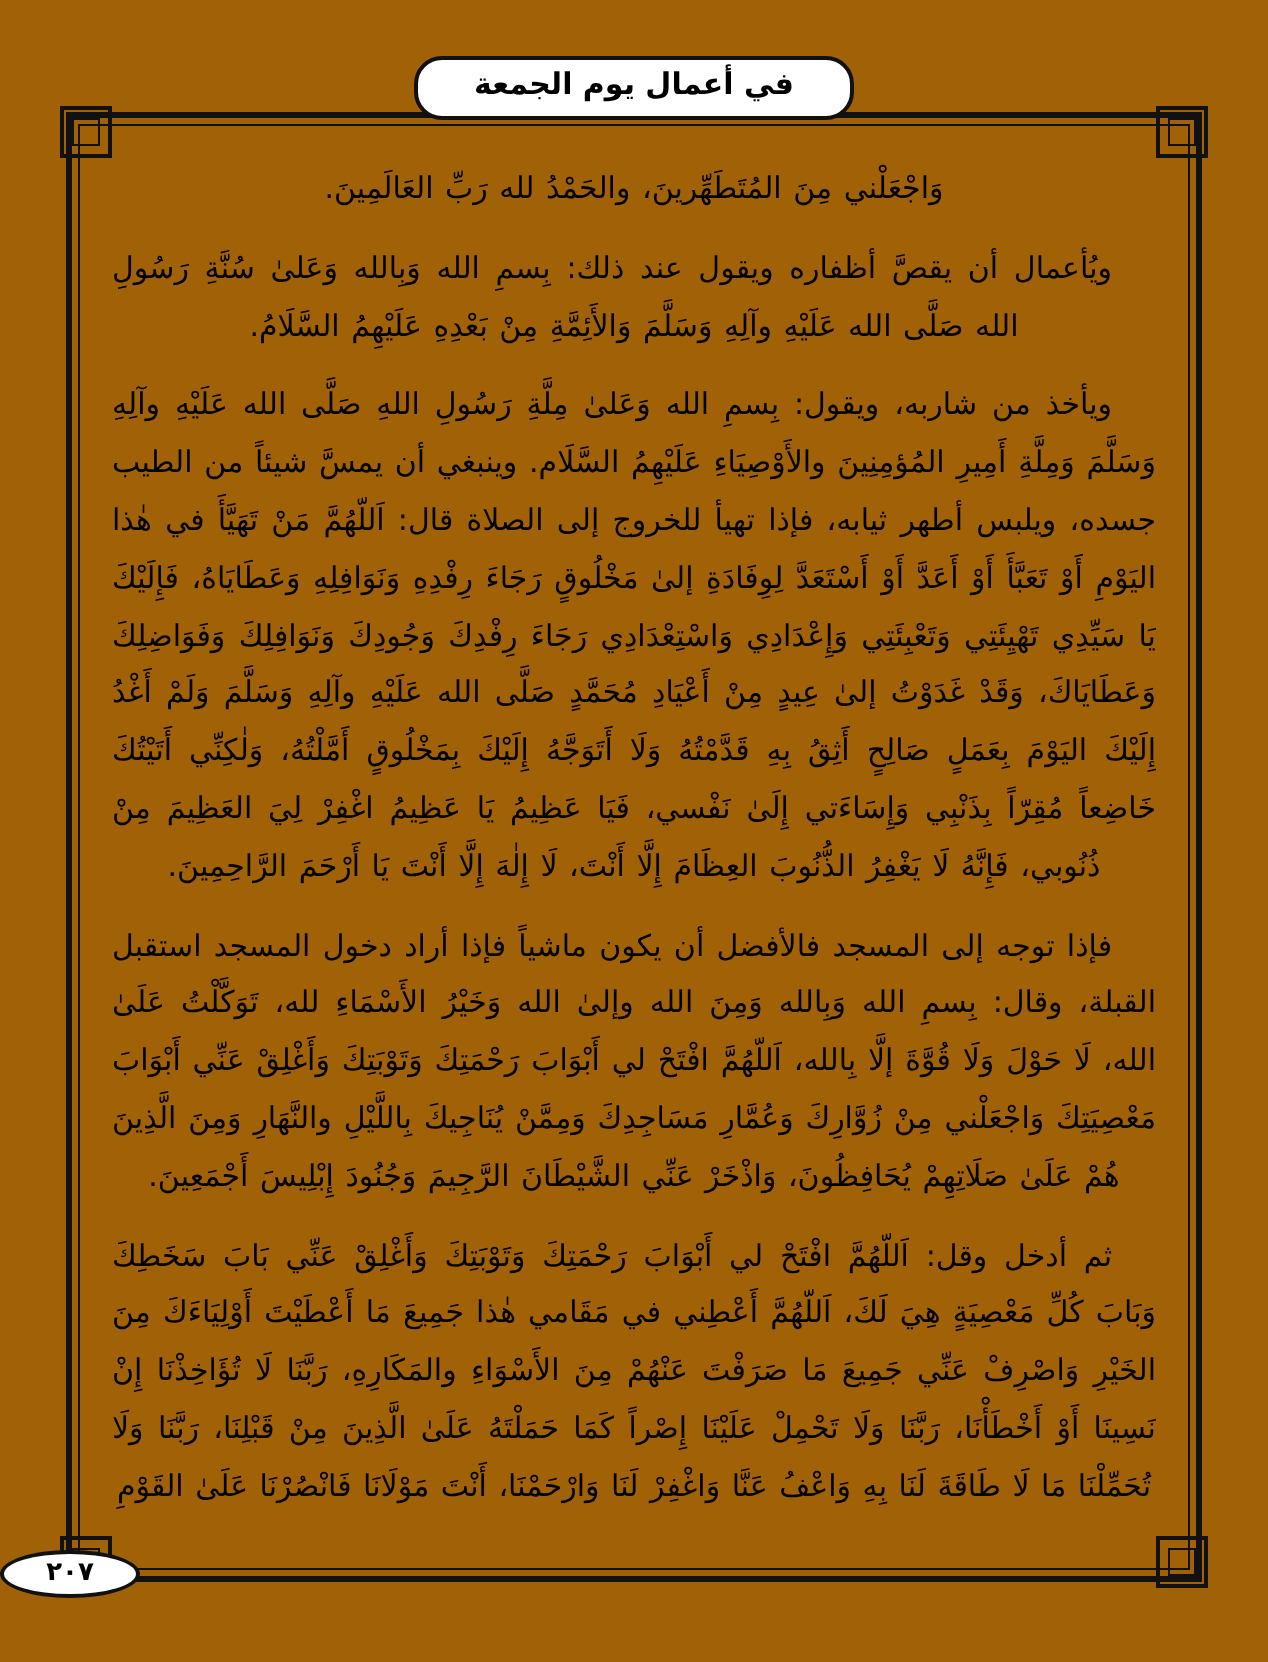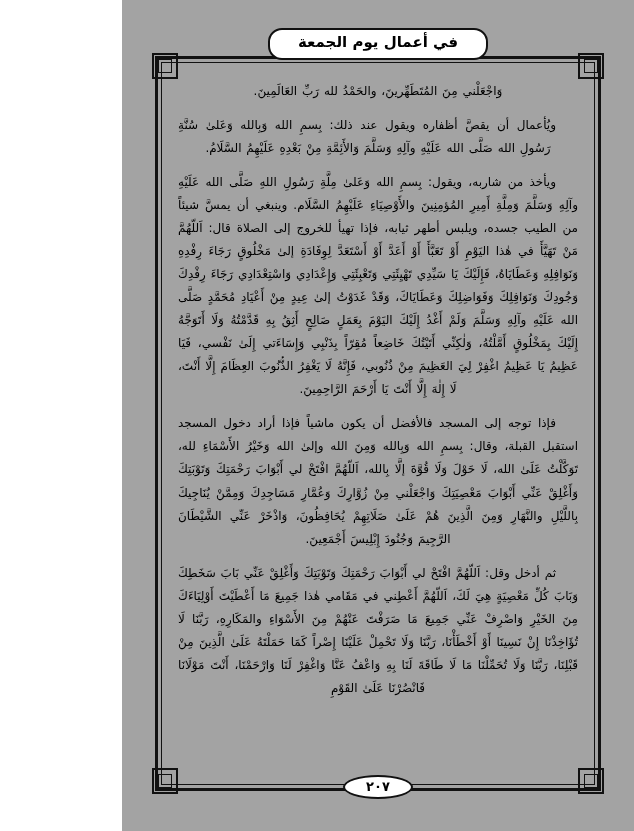--- a/index.html
+++ b/index.html
@@ -8,24 +8,24 @@
     background: #ffffff;
   }
   body {
     width: 634px;
     height: 831px;
     font-family: "DejaVu Sans", sans-serif;
     overflow: hidden;
   }
   .page {
     position: relative;
-    width: 512px;
+    width: 634px;
     height: 831px;
     box-sizing: border-box;
-    background: #a3a3a3;
+    background: #a16207;
   }
 
   
   .frame-outer {
     position: absolute;
     left: 33px;
     top: 56px;
     right: 33px;
     bottom: 40px;
     border: 3px solid #111;
@@ -89,42 +89,42 @@
     right: 56px;
     top: 80px;
     bottom: 68px;
     overflow: hidden;
   }
   p.para {
     margin: 0 0 11px 0;
     text-align: justify;
     text-align-last: center;
     font-family: "DejaVu Sans", sans-serif;
-    font-size: 12px;
+    font-size: 15px;
     line-height: 1.92;
     color: #000;
     direction: rtl;
     word-spacing: 1px;
   }
   p.para.indent {
     text-indent: 22px;
   }
   p.para.first {
     text-align: center;
     text-align-last: center;
   }
 
   
   .pagenum-wrap {
     position: absolute;
     left: 0;
     bottom: 32px;
     width: 100%;
     display: flex;
-    justify-content: center;
+    justify-content: flex-end;
     z-index: 5;
   }
   .pagenum {
     background: #ffffff;
     border: 2px solid #111;
     border-radius: 50% / 50%;
     min-width: 46px;
     padding: 2px 10px 3px 10px;
     text-align: center;
     font-family: "DejaVu Sans", sans-serif;

